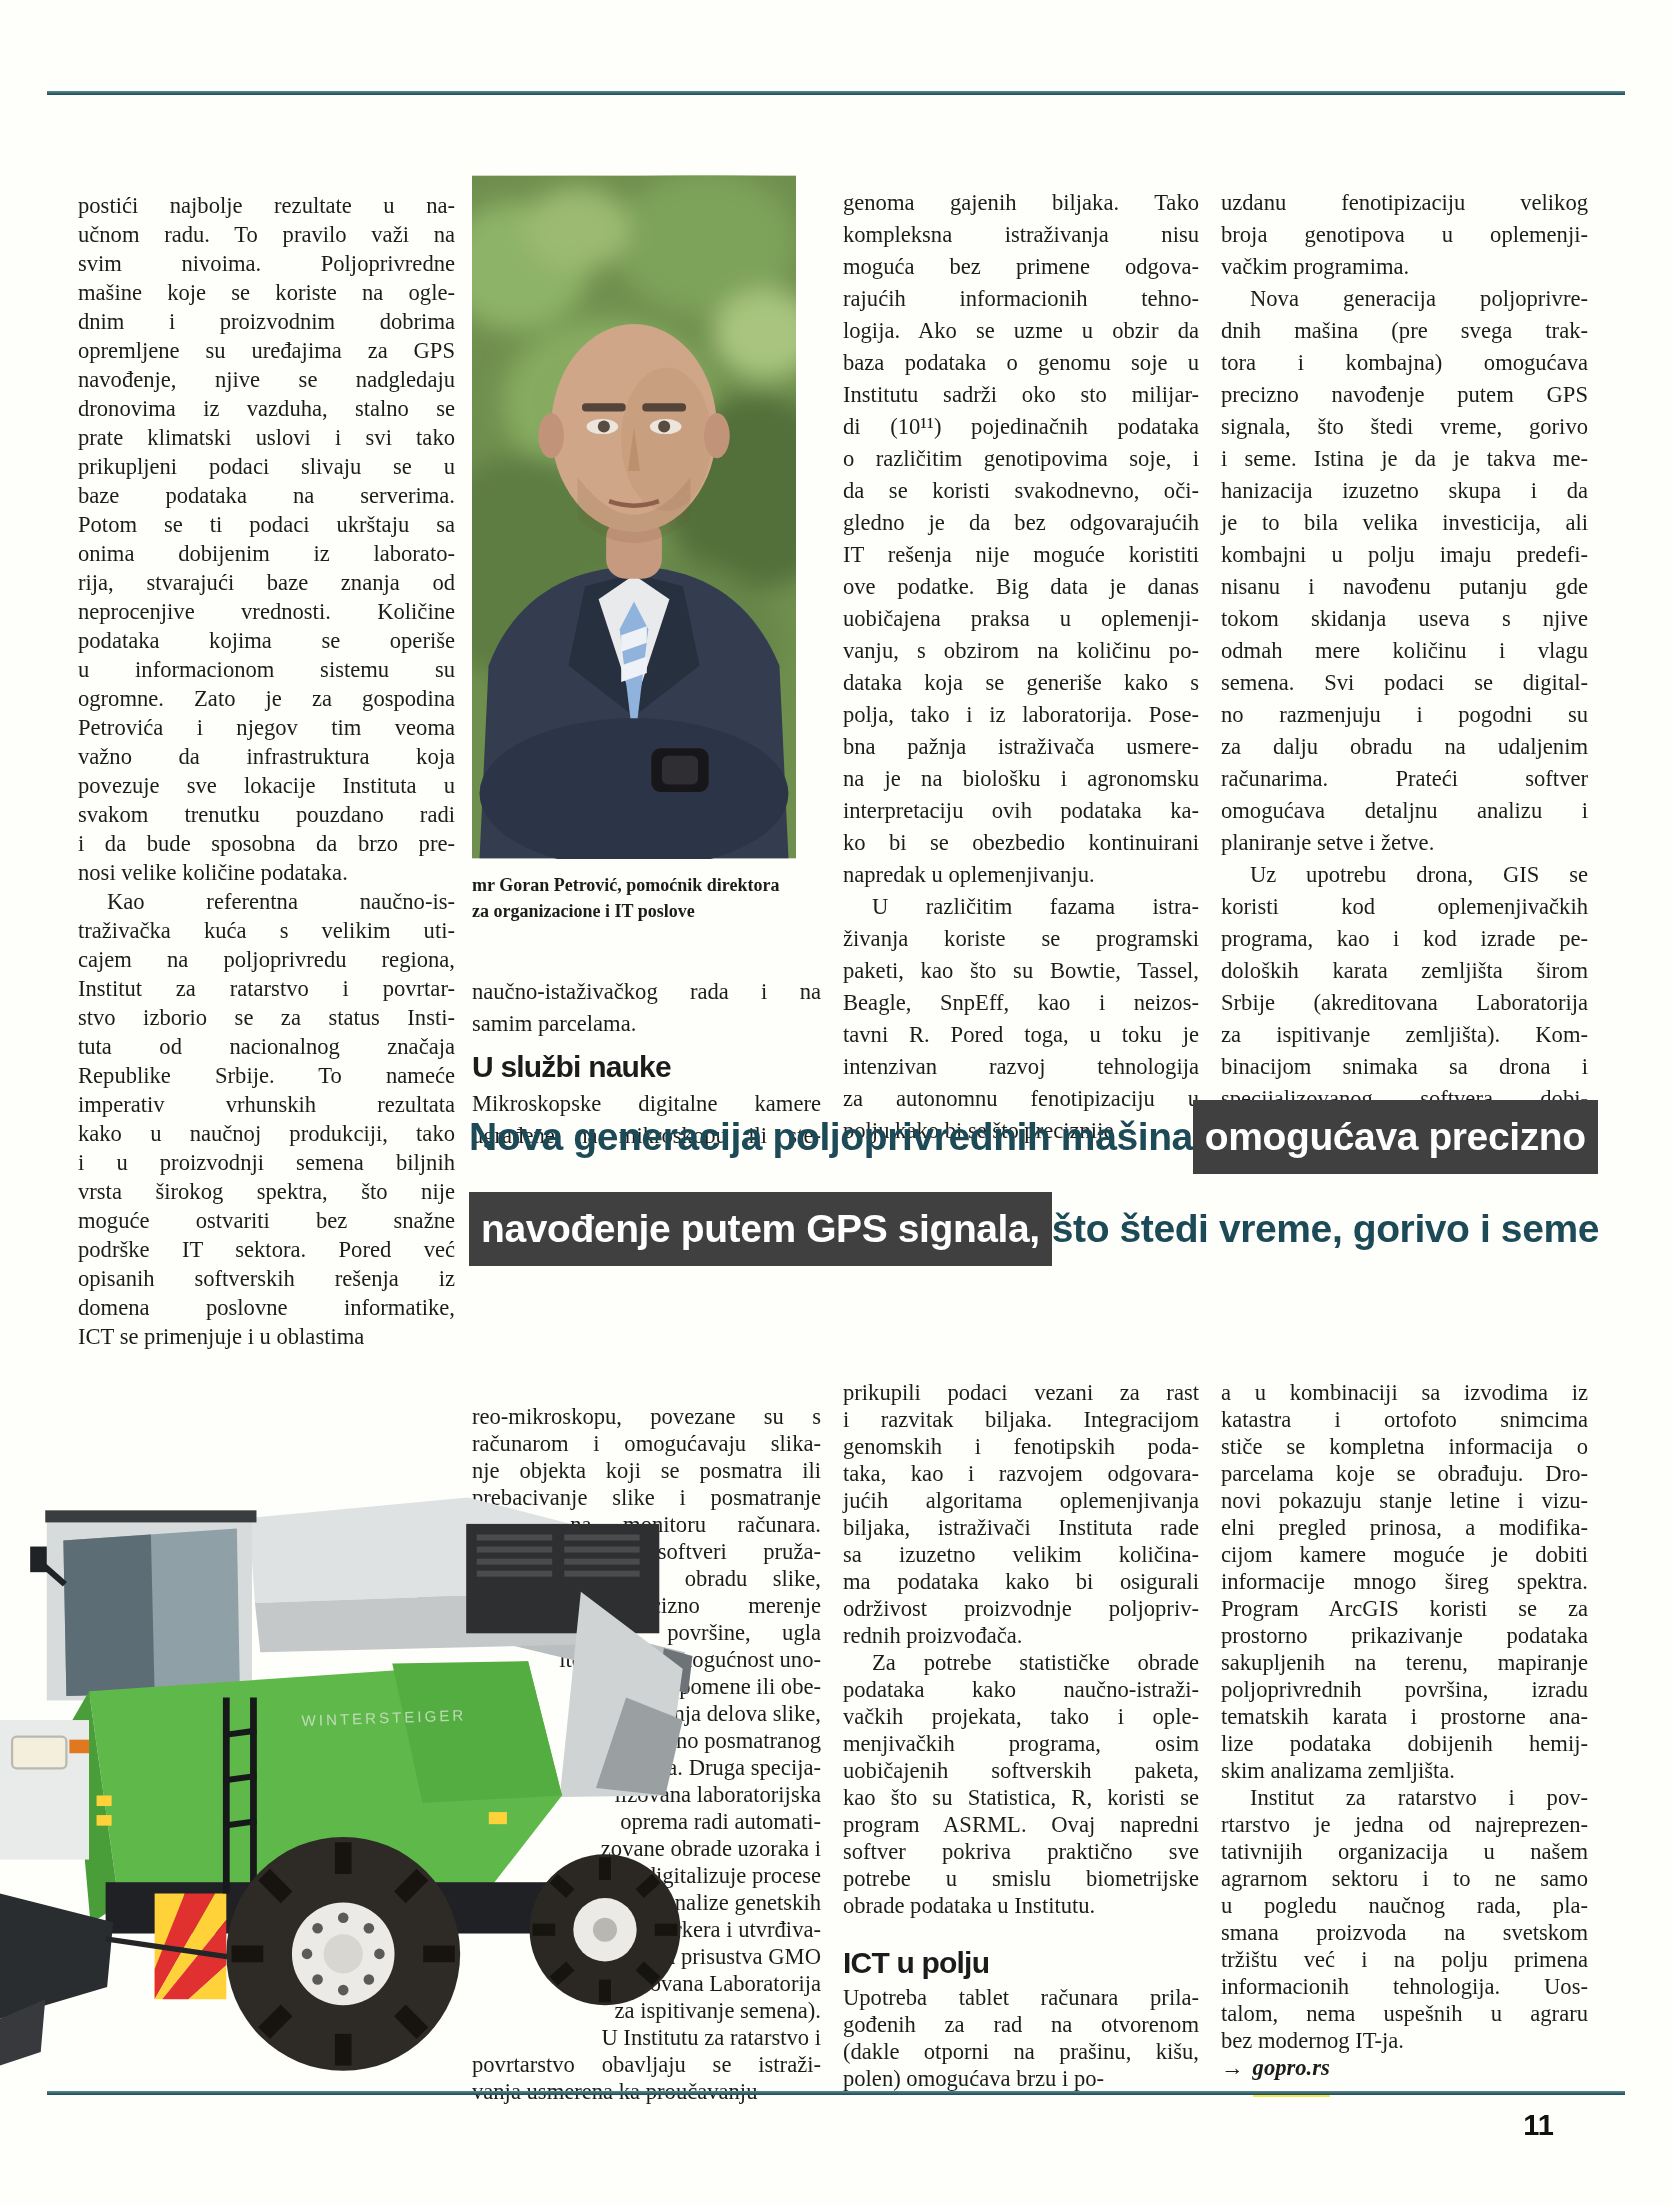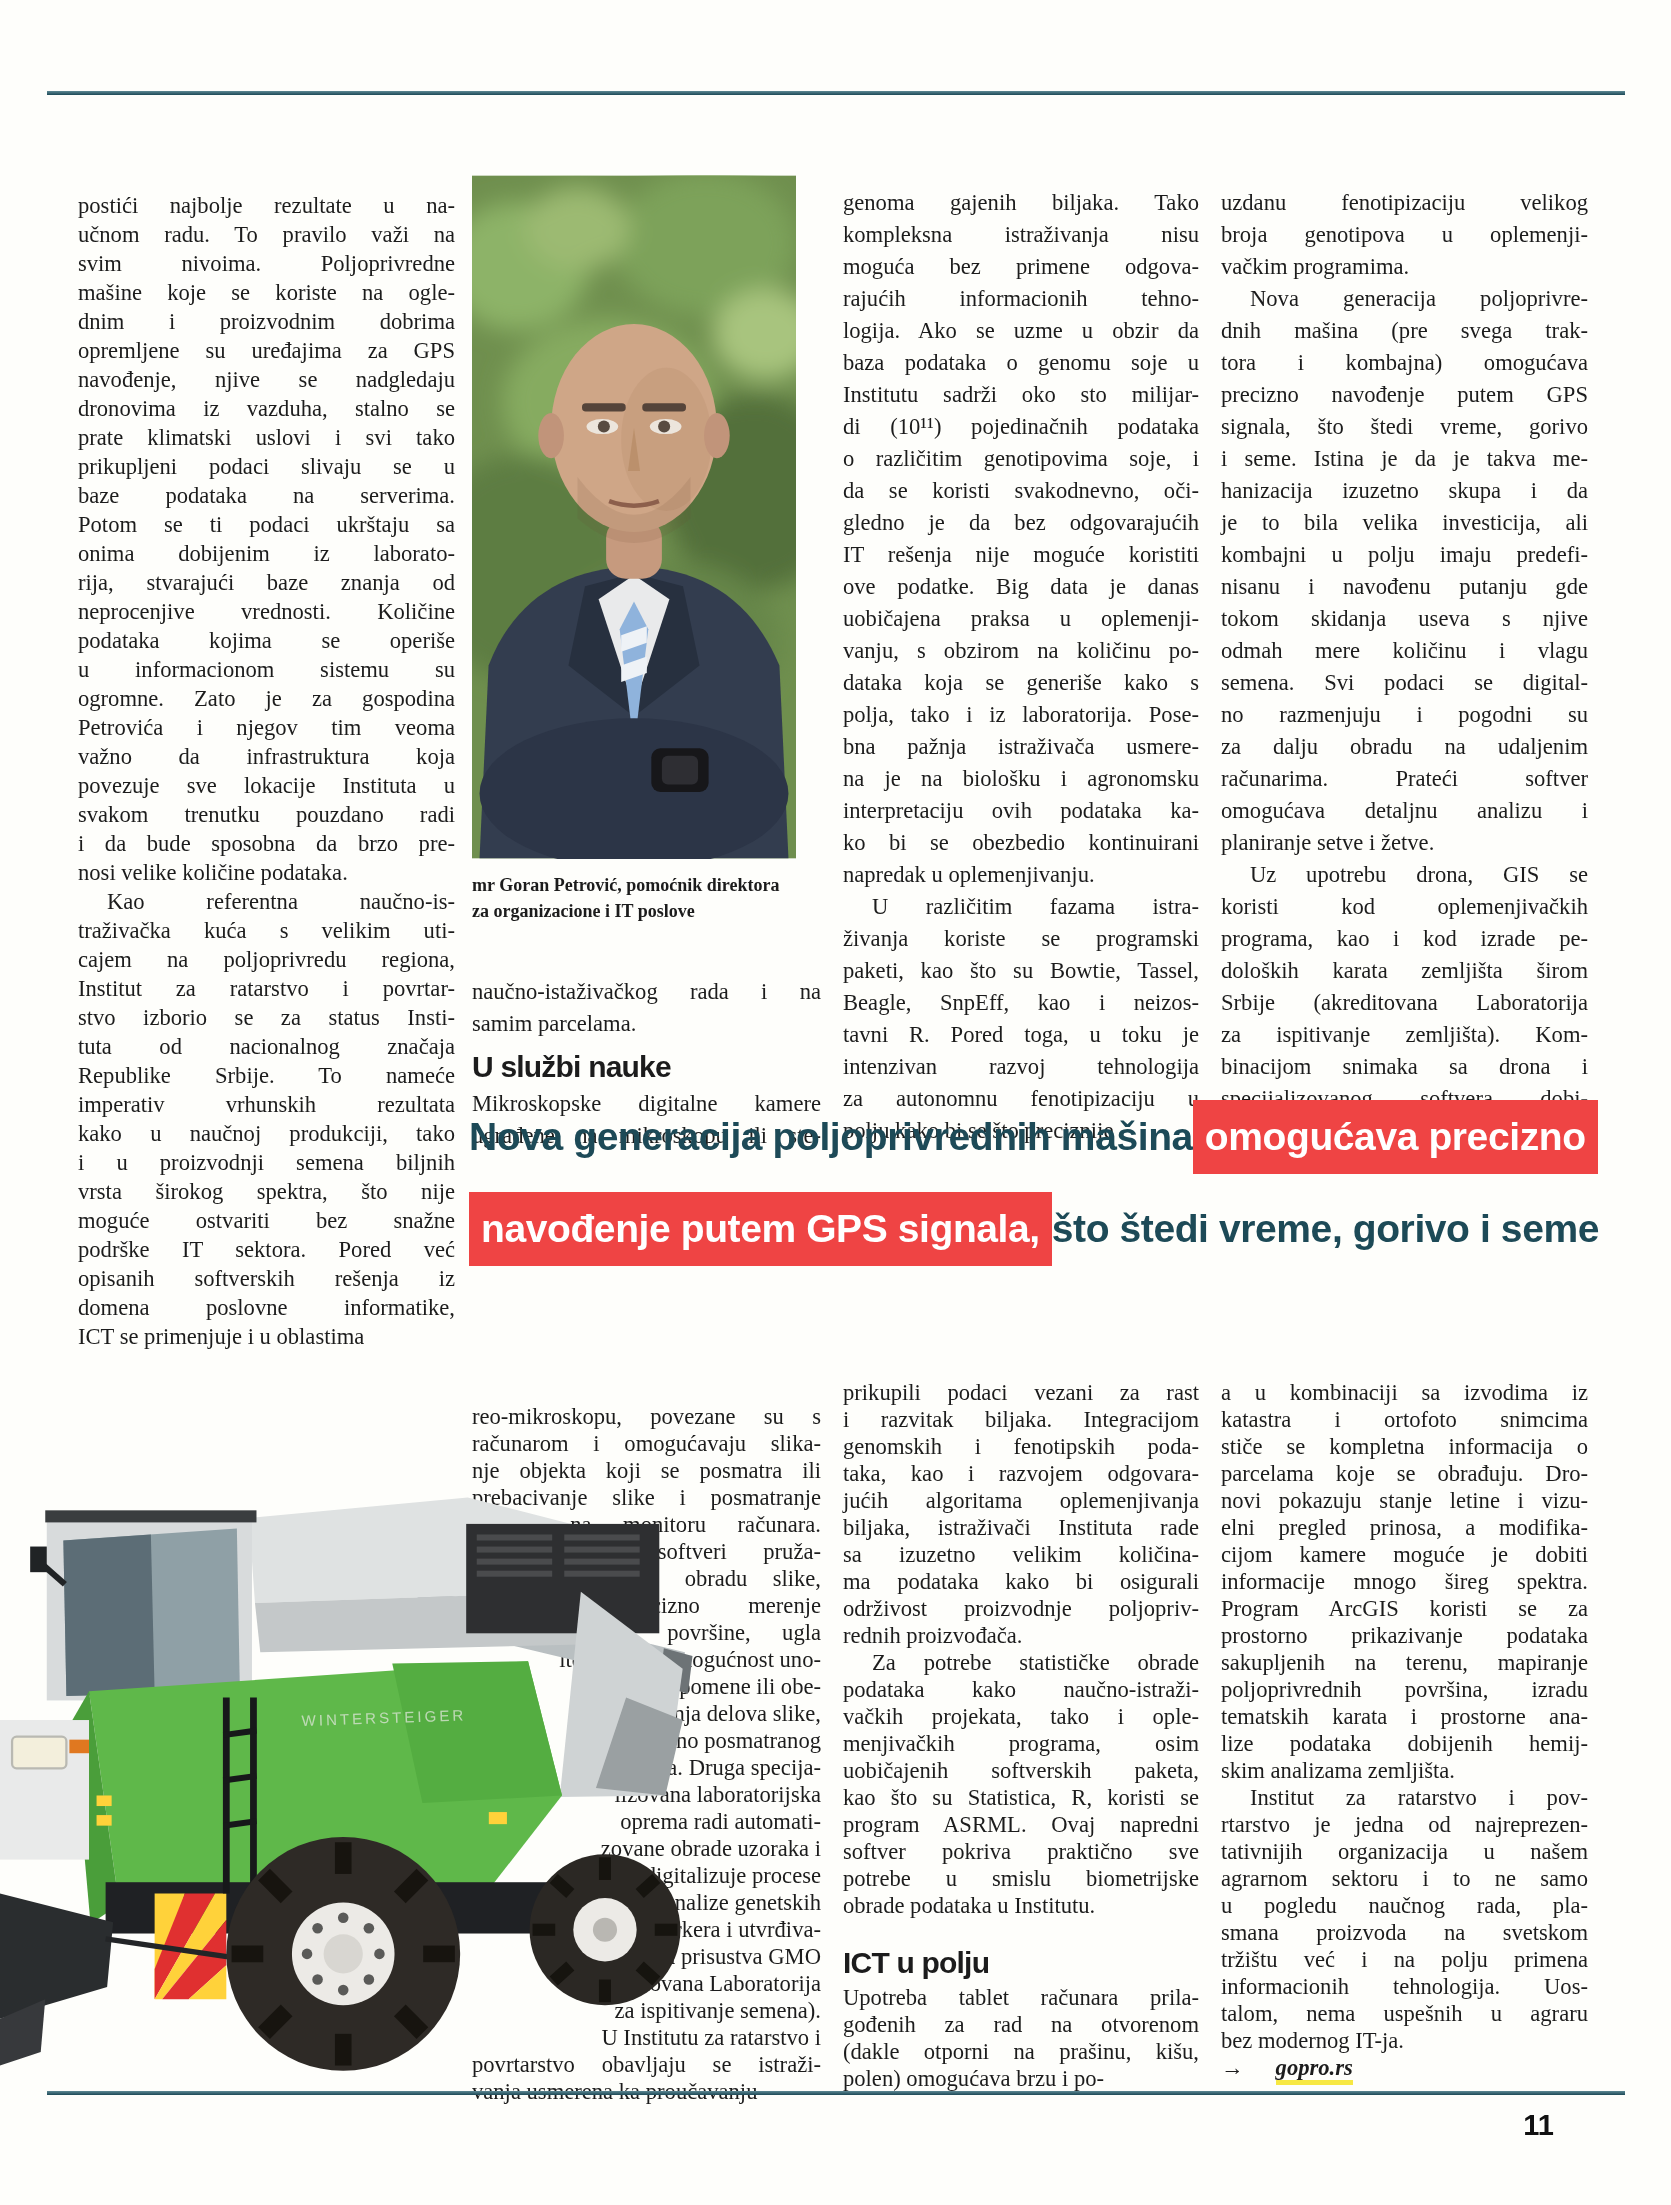--- a/index.html
+++ b/index.html
@@ -27,27 +27,27 @@
   #col3-post{left:843px;top:1379px;width:356px;--lh:27px;}
   #col4-post{left:1221px;top:1379px;width:367px;--lh:27px;}
   #portrait{position:absolute;left:472px;top:175px;width:324px;height:684px;overflow:hidden;}
   #caption{position:absolute;left:472px;top:872px;width:349px;
            font-weight:bold;font-size:18px;line-height:26px;}
   #pullquote{position:absolute;left:469px;top:1091px;width:1126px;
              font-family:"Liberation Sans",sans-serif;font-weight:bold;font-size:39px;
              letter-spacing:-0.4px;}
   .pq-line{height:92px;display:flex;align-items:center;white-space:nowrap;}
   .pq-teal{color:#1d4a57;}
-  .pq-red{background:#ef4444;color:#ffffff;padding:15px 12px;}
+  .pq-red{background:#404040;color:#ffffff;padding:15px 12px;}
   #combine{position:absolute;left:0px;top:1471px;width:694px;height:615px;}
   #page-number{position:absolute;left:1456px;top:2109px;width:98px;text-align:right;
                font-family:"Liberation Sans",sans-serif;font-weight:bold;font-size:29px;color:#111;}
   .lnk-line{font-style:italic;font-weight:bold;text-align:left;text-align-last:left;}
   .lnk-line .arr{font-style:normal;font-weight:bold;margin-right:9px;}
-  .lnk-line .lnk{border-bottom:5.3px solid #f7e843;padding-bottom:0;margin-left:23px;}
+  .lnk-line .lnk{border-bottom:5.3px solid #f7e843;padding-bottom:12px;}
 </style>
 </head>
 <body>
 
 <div id="top-rule" class="rule"></div>
 
 <div id="portrait">
   <svg width="324" height="684" viewBox="0 0 430 906">
     <defs>
       <filter id="blur1" x="-40%" y="-40%" width="180%" height="180%">

